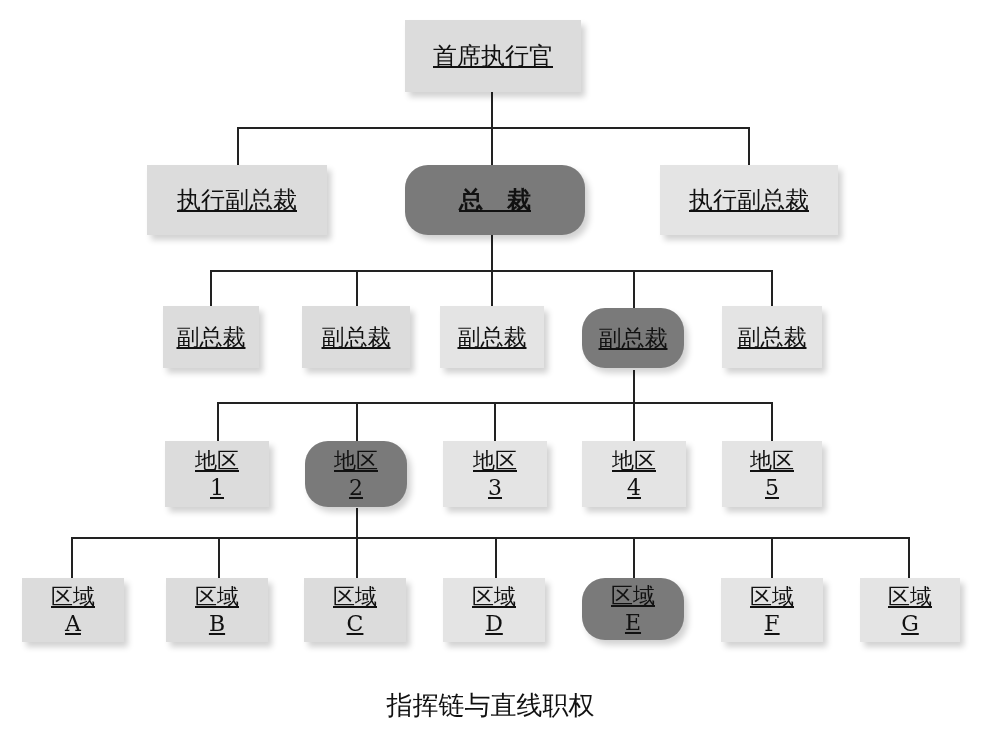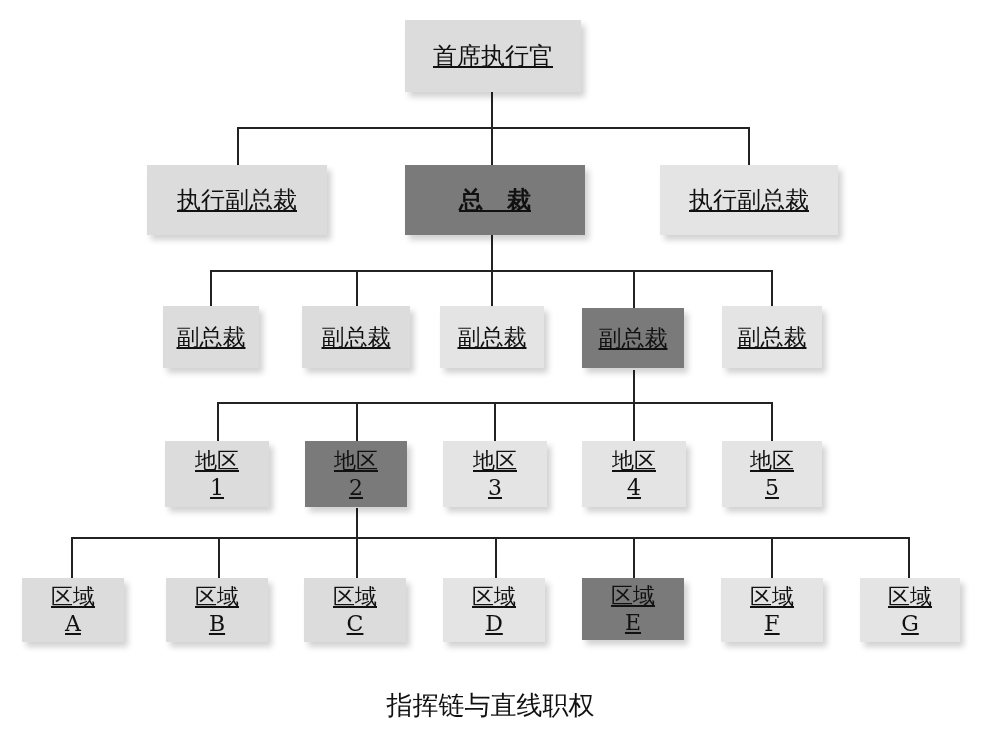--- a/index.html
+++ b/index.html
@@ -4,21 +4,21 @@
 <style>
   html, body { margin: 0; padding: 0; background: #ffffff; }
   body { width: 981px; height: 744px; position: relative; overflow: hidden;
          font-family: "DejaVu Serif", "Liberation Serif", serif; color: #111; }
   .box { position: absolute; display: flex; flex-direction: column;
          align-items: center; justify-content: center; text-align: center;
          box-shadow: 4px 5px 6px rgba(0,0,0,0.18); text-decoration: underline; }
   .box span { display: block; line-height: 1.25; }
   .light { background: #dcdcdc; }
   .lighter { background: #e4e4e4; }
-  .dark { background: #7a7a7a; }
+  .dark { background: #7a7a7a; border-radius: 23px; }
   .line { position: absolute; background: #222; }
   .h { height: 2px; }
   .v { width: 2px; }
   .caption { position: absolute; left: 0; width: 100%; top: 688px; text-align: center;
              font-size: 26px; }
 </style>
 </head>
 <body>
 
 <div class="line v" style="left:491px;top:92px;height:36px;"></div>

